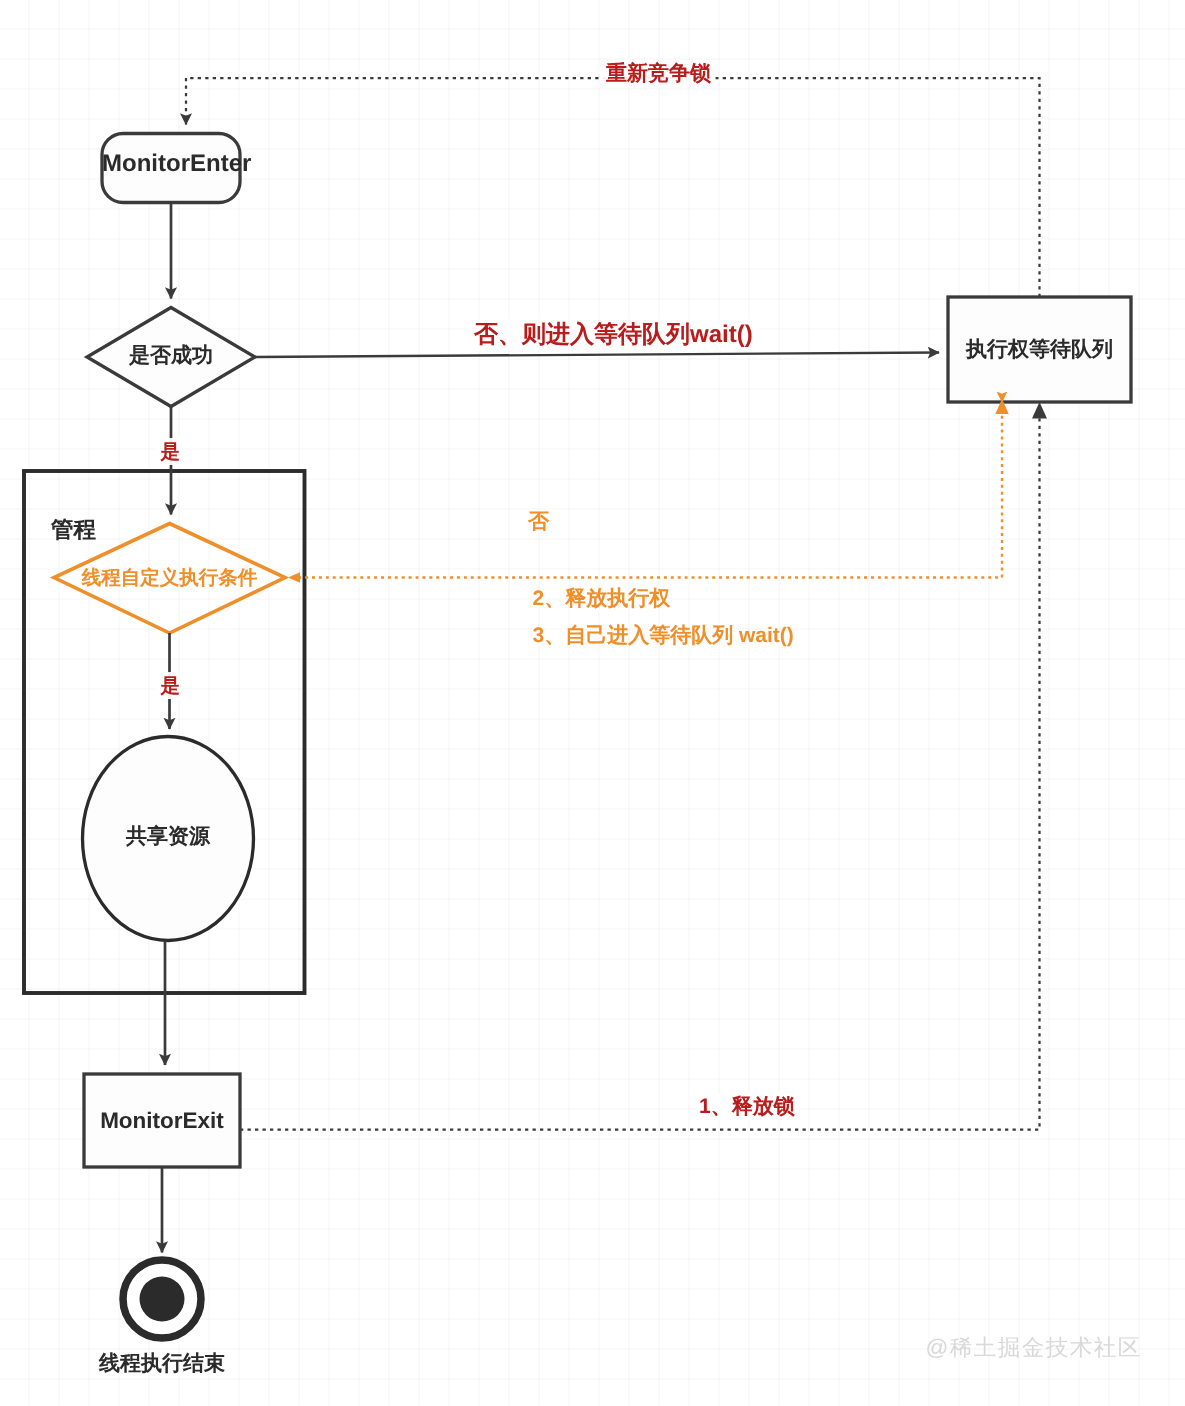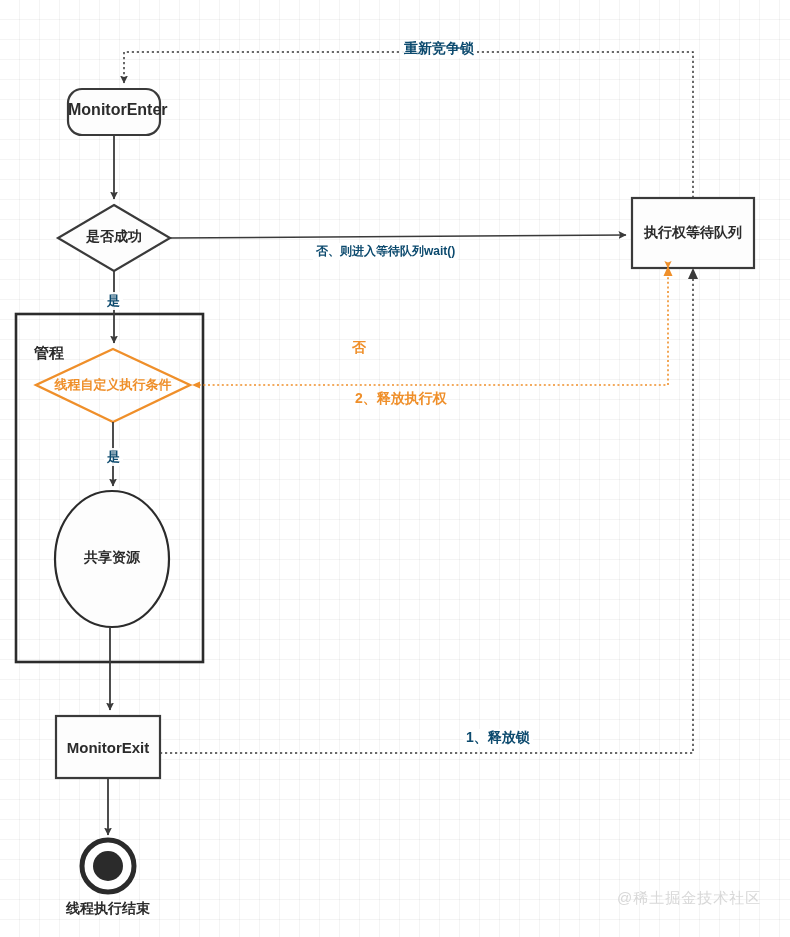--- a/index.html
+++ b/index.html
@@ -25,21 +25,21 @@
     position:absolute;
     font-weight:bold;
     color:#2b2b2b;
     white-space:nowrap;
     text-align:center;
     letter-spacing:0px;
   }
   .edge-label{
     position:absolute;
     font-weight:bold;
-    color:#0c4a6e;
+    color:#b91c1c;
     white-space:nowrap;
     background:rgba(255,255,255,0.92);
     padding:0 3px;
   }
   .orange-label{
     position:absolute;
     font-weight:bold;
     color:#ef8f2a;
     white-space:nowrap;
   }
@@ -130,26 +130,27 @@
   <div class="node-label" style="left:55px;top:549px;width:114px;font-size:14px;font-family:Liberation Mono, monospace;">共享资源</div>
 
   <div class="node-label" style="left:56px;top:739px;width:104px;font-size:15px;">MonitorExit</div>
 
   <div class="node-label" style="left:48px;top:900px;width:120px;font-size:14px;">线程执行结束</div>
 
   <div class="edge-label" style="left:401px;top:40px;font-size:14px;">重新竞争锁</div>
 
   <div class="edge-label" style="left:104px;top:292px;font-size:13px;">是</div>
 
-  <div class="edge-label" style="left:313px;top:243px;font-size:12px;">否、则进入等待队列wait()</div>
+  <div class="edge-label" style="left:313px;top:213px;font-size:16px;">否、则进入等待队列wait()</div>
 
   <div class="edge-label" style="left:104px;top:448px;font-size:13px;">是</div>
 
   <div class="orange-label" style="left:352px;top:339px;font-size:14px;">否</div>
   <div class="orange-label" style="left:355px;top:390px;font-size:14px;">2、释放执行权</div>
+  <div class="orange-label" style="left:355px;top:415px;font-size:14px;">3、自己进入等待队列 wait()</div>
 
   <div class="edge-label" style="left:463px;top:729px;font-size:14px;">1、释放锁</div>
 
   <div class="watermark" style="left:617px;top:889px;">@稀土掘金技术社区</div>
 
   <div class="hit" style="left:68px;top:89px;width:92px;height:46px;"></div>
   <div class="hit" style="left:58px;top:205px;width:112px;height:66px;"></div>
   <div class="hit" style="left:632px;top:198px;width:122px;height:70px;"></div>
   <div class="hit" style="left:36px;top:349px;width:154px;height:73px;"></div>
   <div class="hit" style="left:55px;top:491px;width:114px;height:136px;"></div>

